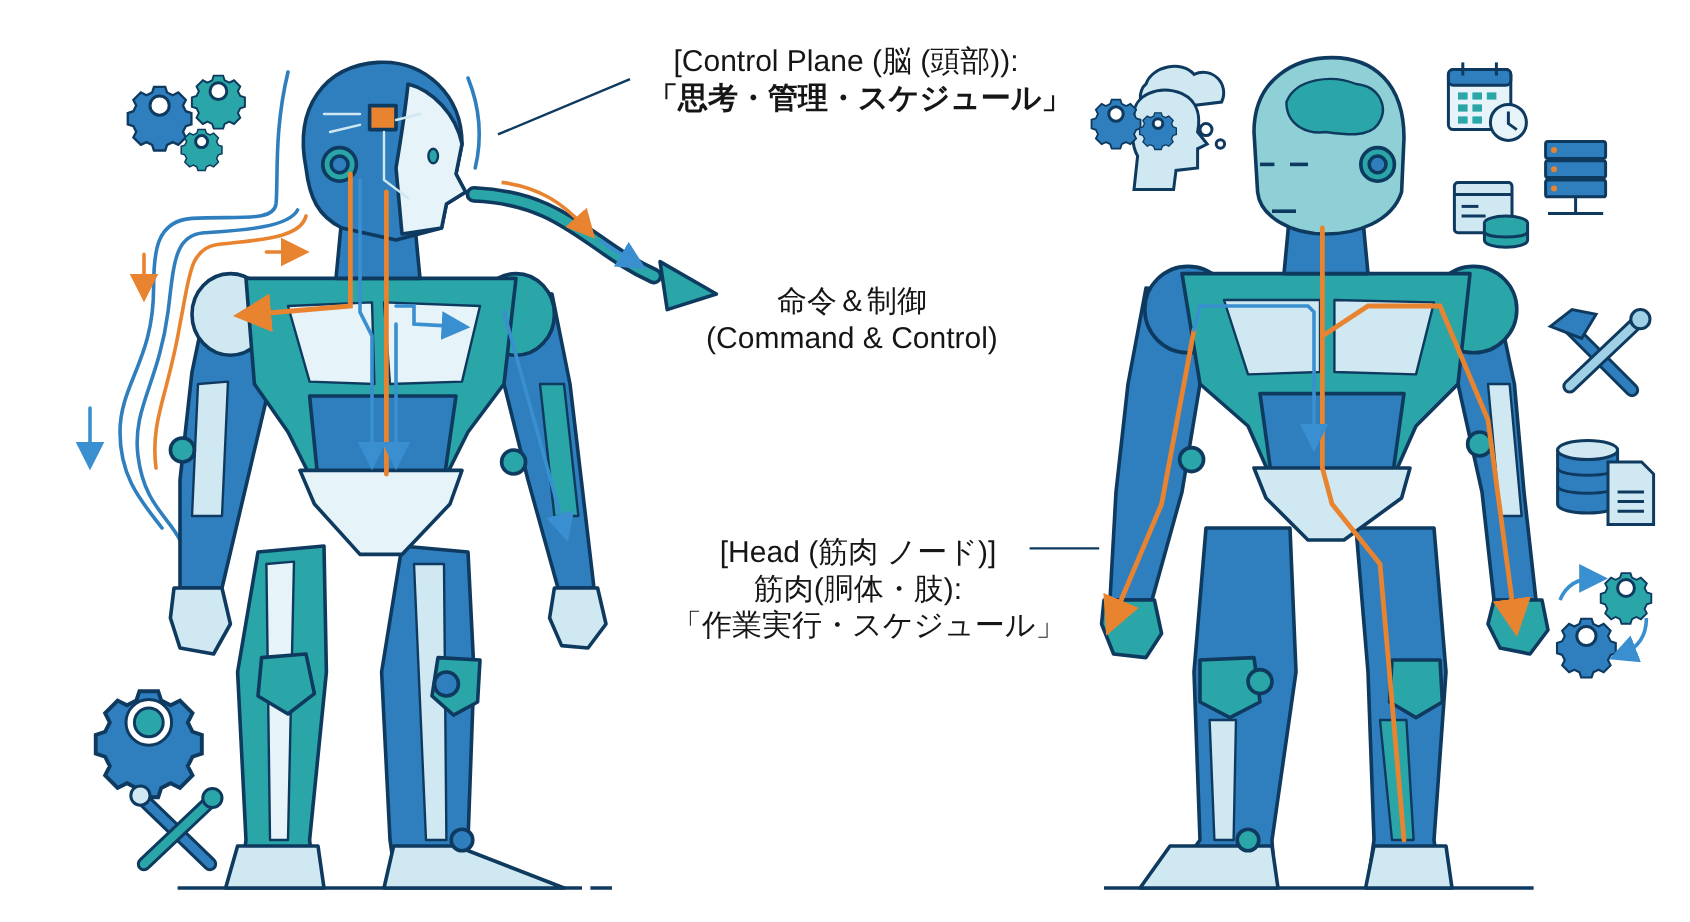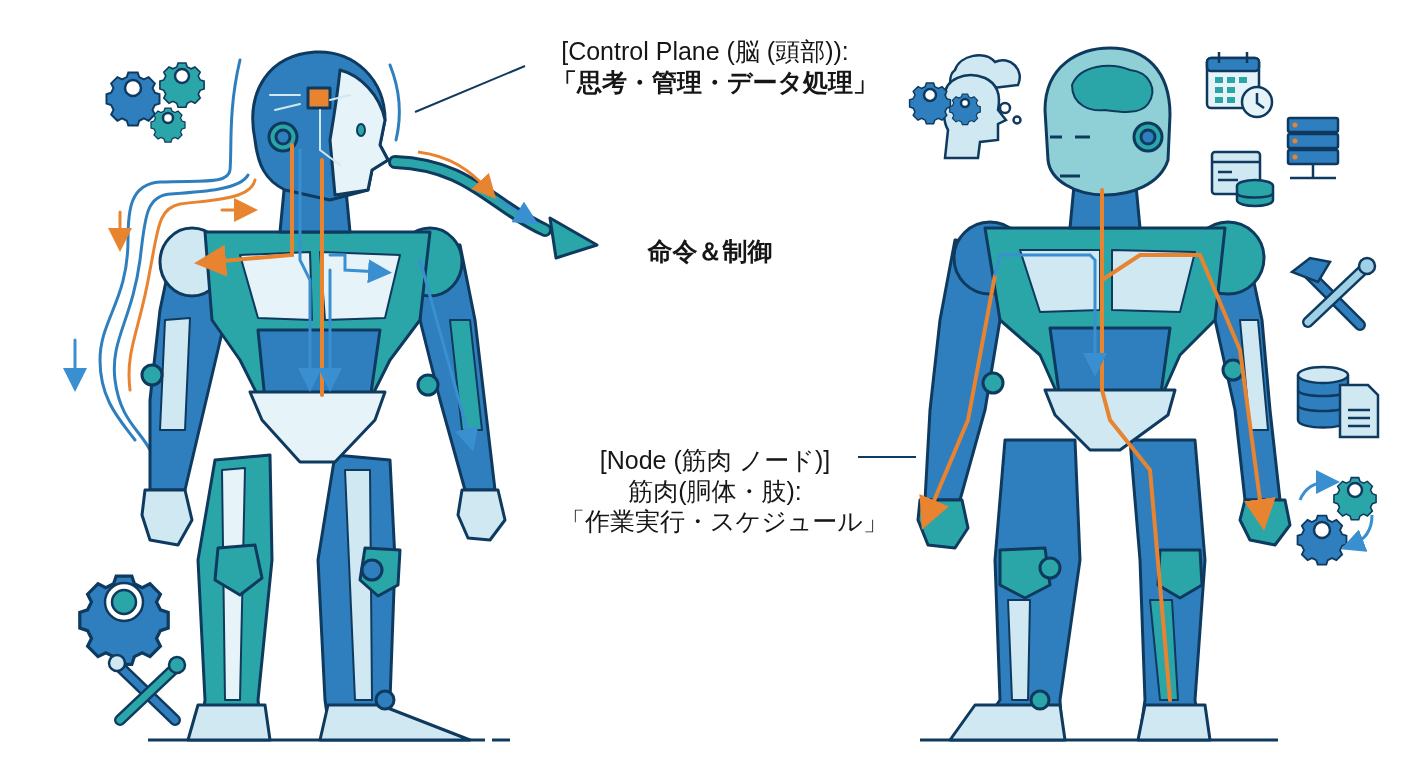--- a/index.html
+++ b/index.html
@@ -4,21 +4,21 @@
 <style>
   html, body { margin: 0; padding: 0; background: #ffffff; }
   body { width: 1408px; height: 768px; position: relative; overflow: hidden;
          font-family: "Liberation Sans", "DejaVu Sans", sans-serif; color: #1a1a1a; }
   .stage { position: absolute; left: 0; top: 0; width: 1408px; height: 768px; }
   .label { position: absolute; text-align: center; line-height: 1.22; color: #161616; }
   .label .line { display: block; white-space: nowrap; }
   .lbl-control { left: 520px; top: 36px; width: 370px; font-size: 25px; }
   .lbl-control .ja { font-weight: bold; font-size: 25px; padding-left: 20px; }
   .lbl-command { left: 555px; top: 236px; width: 310px; font-size: 25px; }
-  .lbl-command .ja { font-weight: bold; }
+  .lbl-command .ja { font-weight: normal; }
   .lbl-node { left: 560px; top: 445px; width: 310px; font-size: 25px; }
   .lbl-node .ja { font-weight: normal; }
   svg { position: absolute; left: 0; top: 0; }
 </style>
 </head>
 <body>
 
 <div class="stage">
 
 <svg width="1408" height="768" viewBox="0 0 1408 768">
@@ -273,26 +273,27 @@
           <use href="#gear" fill="#2f7fbf"></use>
         </g>
     <circle cx="1322" cy="530" r="8" fill="#ffffff"></circle>
     <path d="M1300,500 C1305,488 1315,482 1328,482" fill="none" stroke="#3a8fd0" stroke-width="3" marker-end="url(#ahB)"></path>
     <path d="M1372,515 C1372,530 1365,540 1352,545" fill="none" stroke="#3a8fd0" stroke-width="3" marker-end="url(#ahB)"></path>
   </g>
 </svg>
 
 <div class="label lbl-control">
   <span class="line">[Control Plane (脳 (頭部)):</span>
-  <span class="line ja">「思考・管理・データ処理」</span>
+  <span class="line ja">「思考・管理・スケジュール」</span>
 </div>
 
 <div class="label lbl-command">
   <span class="line ja">命令＆制御</span>
+  <span class="line">(Command &amp; Control)</span>
 </div>
 
 <div class="label lbl-node">
-  <span class="line">[Node (筋肉 ノード)]</span>
+  <span class="line">[Head (筋肉 ノード)]</span>
   <span class="line ja">筋肉(胴体・肢):</span>
   <span class="line ja">「作業実行・スケジュール」</span>
 </div>
 
 </div>
 
 </body></html>

